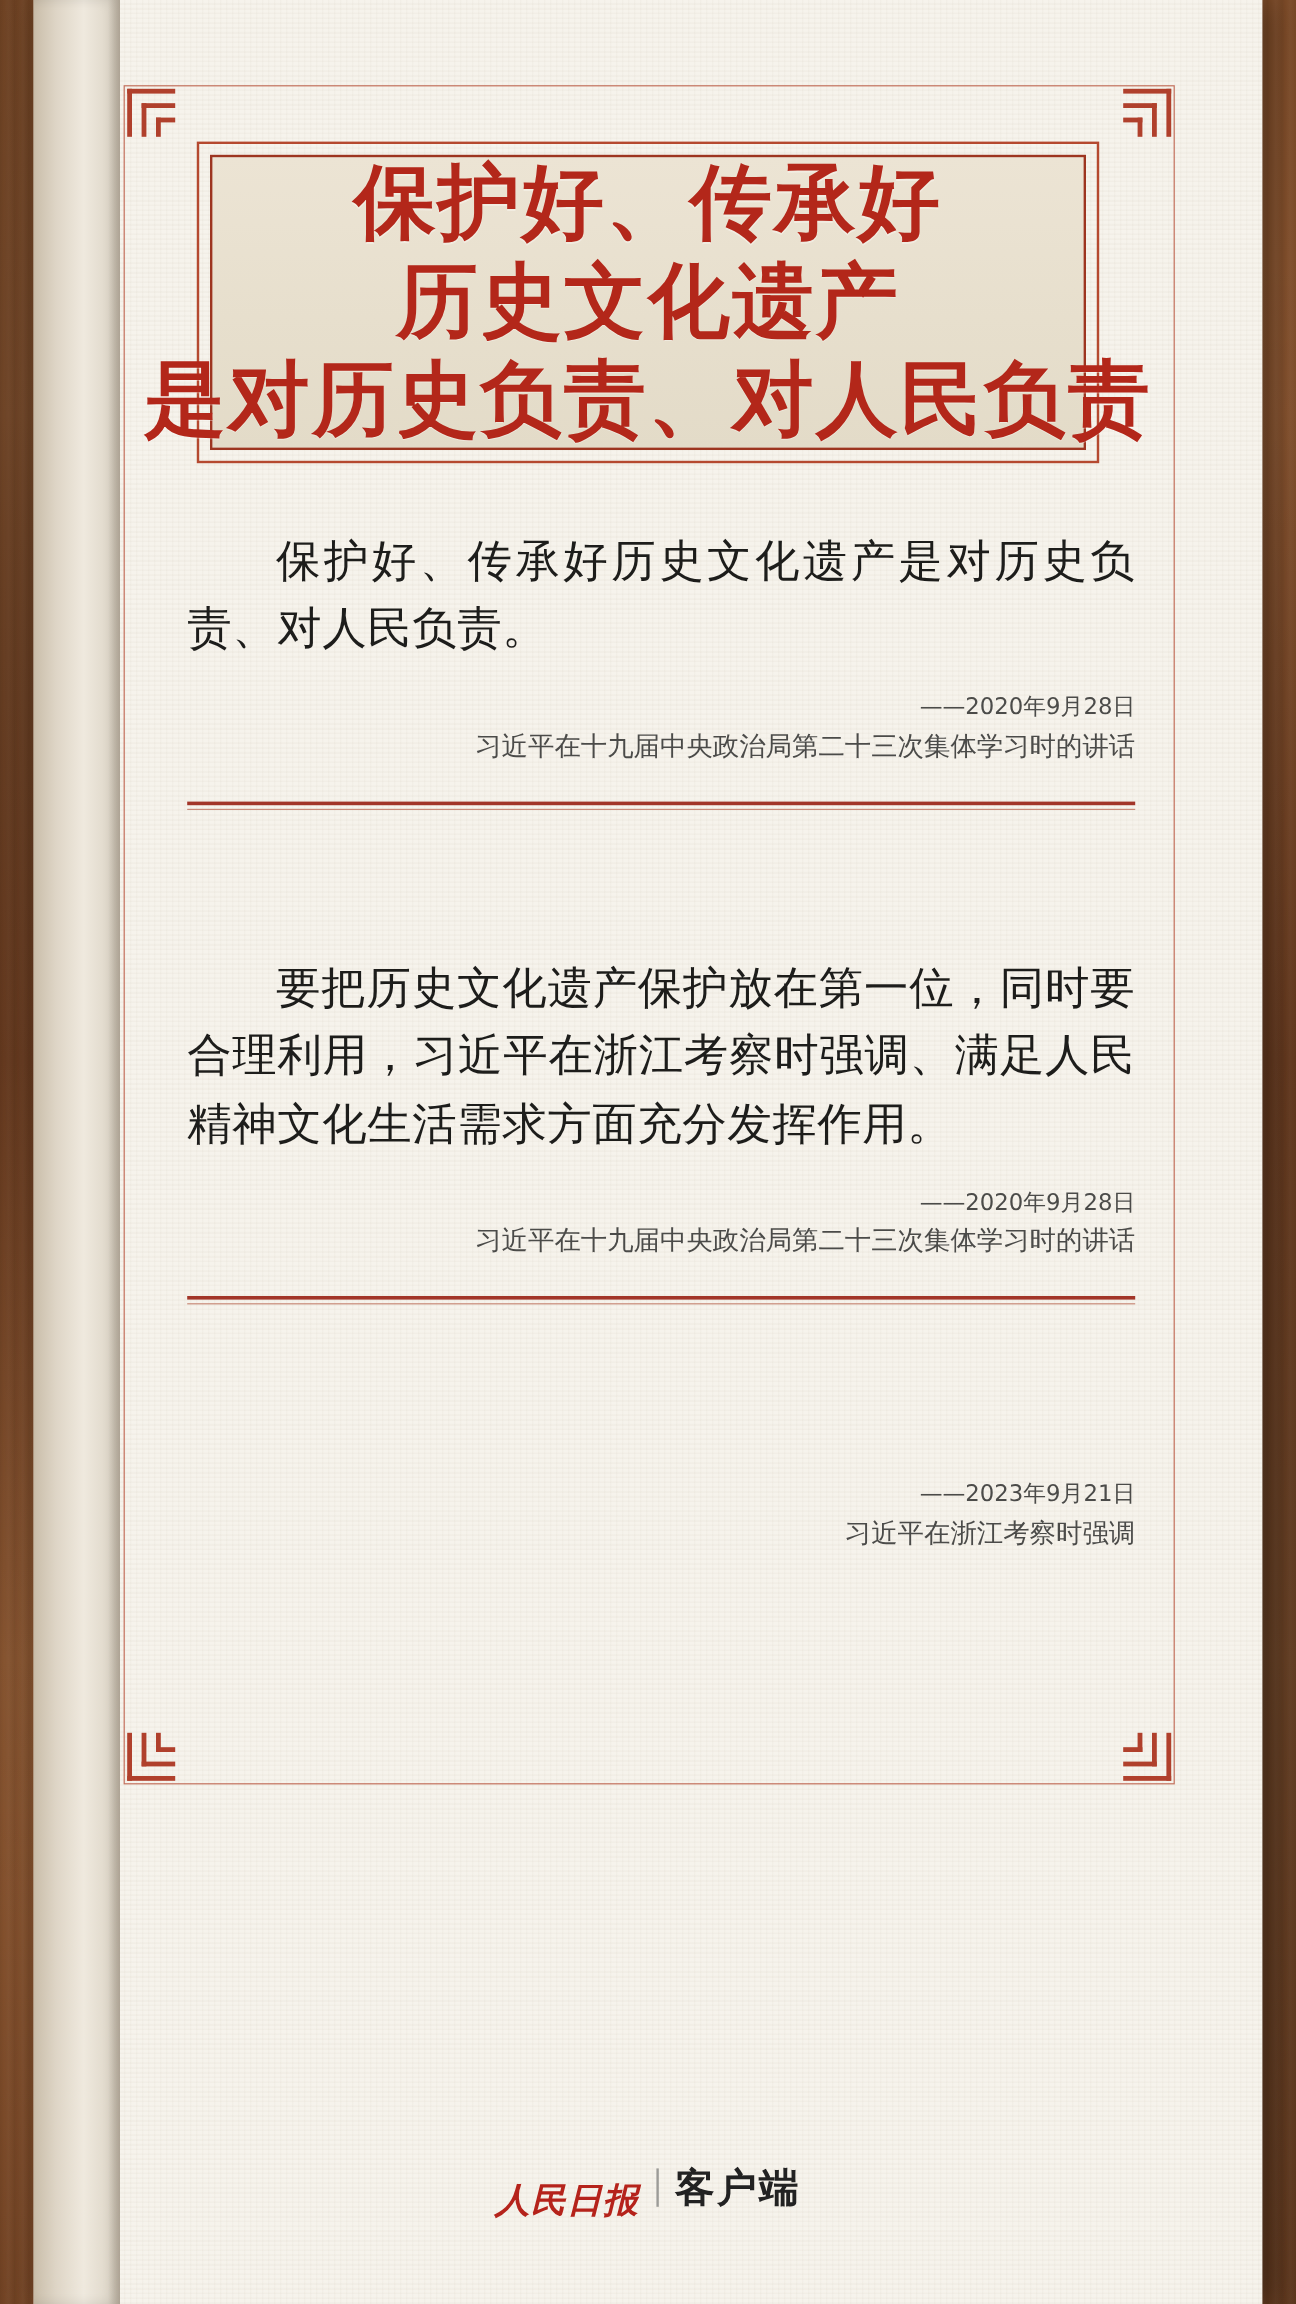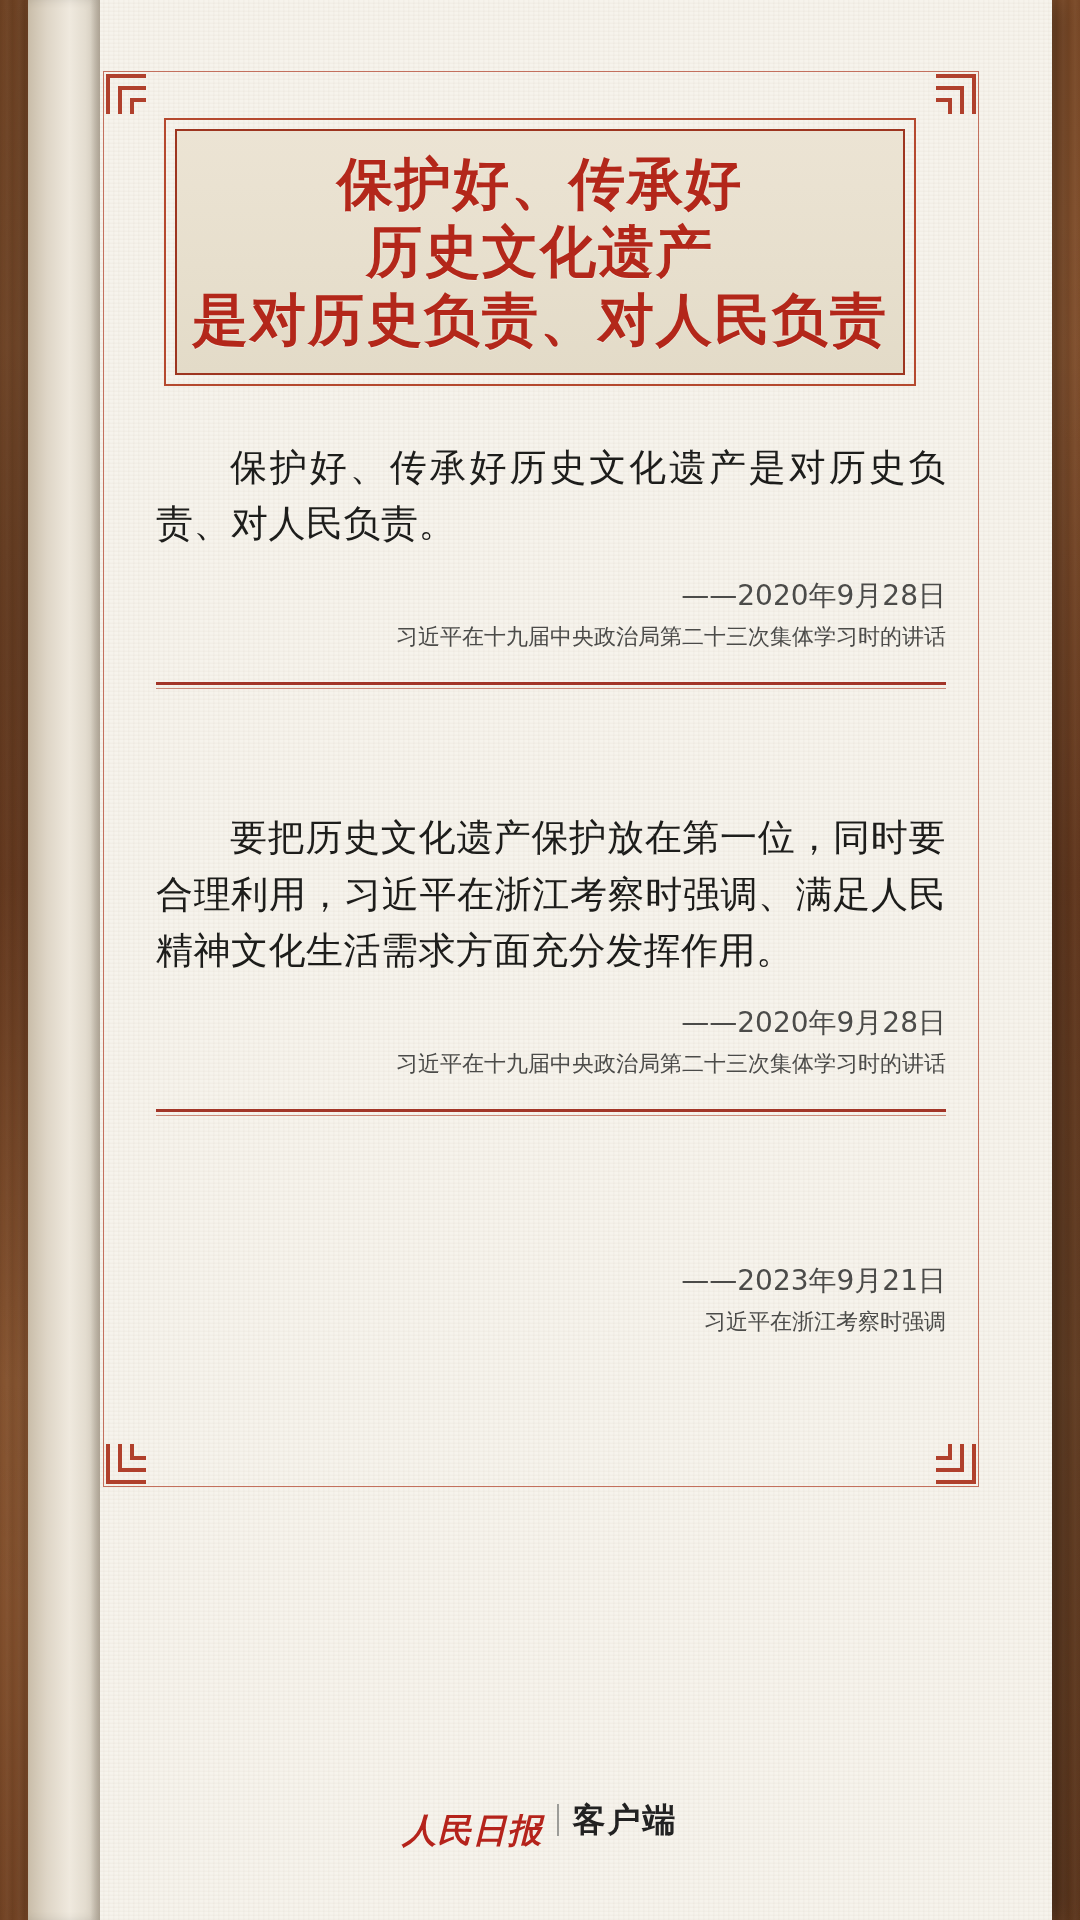--- a/index.html
+++ b/index.html
@@ -131,21 +131,21 @@
     display: flex;
     flex-direction: column;
     align-items: center;
     justify-content: center;
     gap: 2px;
   }
   .title-line {
     color: #b3271a;
     font-family: "DejaVu Sans", "Liberation Sans", sans-serif;
     font-weight: bold;
-    font-size: 56px;
+    font-size: 68px;
     line-height: 1.18;
     letter-spacing: 2px;
     white-space: nowrap;
     text-shadow: 0 1px 0 rgba(255,255,255,0.35);
   }
 
   
   .content {
     position: absolute;
     left: 128px;
@@ -166,21 +166,21 @@
     letter-spacing: 0.5px;
   }
   .attrib {
     margin-top: 22px;
     text-align: right;
     color: #4b4b49;
     font-family: "DejaVu Sans", "Liberation Sans", sans-serif;
     font-size: 22px;
     line-height: 1.6;
   }
-  .attrib .date { font-size: 28px; }
+  .attrib .date { font-size: 19px; }
   .divider {
     position: relative;
     height: 8px;
     margin: 28px 0 46px 0;
   }
   .divider .d1 {
     position: absolute;
     left: 0; right: 0; top: 0;
     height: 3px;
     background: #a23528;
@@ -201,21 +201,21 @@
     bottom: 66px;
     display: flex;
     align-items: center;
     justify-content: center;
     gap: 14px;
   }
   .logo-rmrb {
     color: #b5231b;
     font-family: "DejaVu Serif", "Liberation Serif", serif;
     font-weight: bold;
-    font-size: 34px;
+    font-size: 29px;
     font-style: italic;
     letter-spacing: 1px;
     margin-top: 22px;
   }
   .logo-sep {
     width: 2px;
     height: 32px;
     background: #9c9c98;
   }
   .logo-app {

